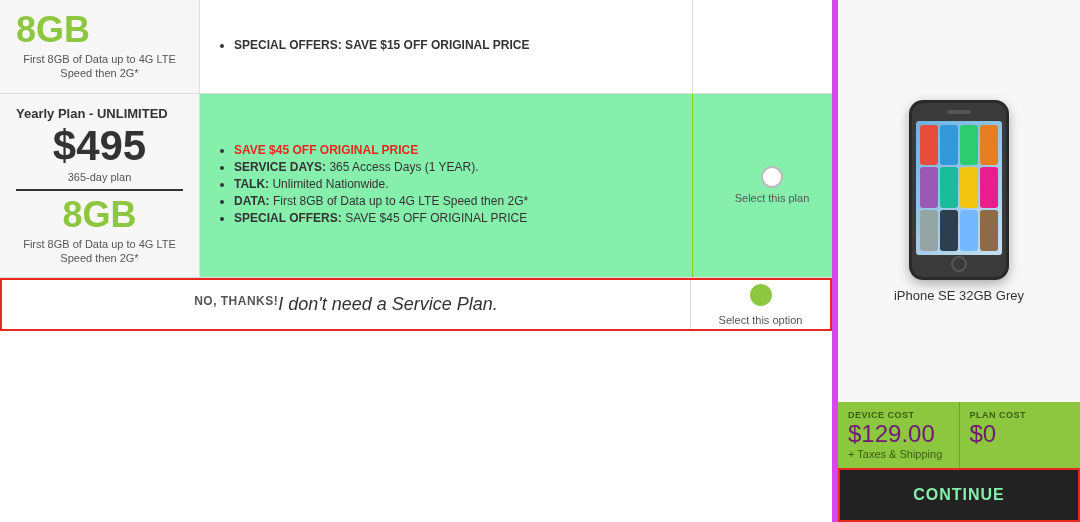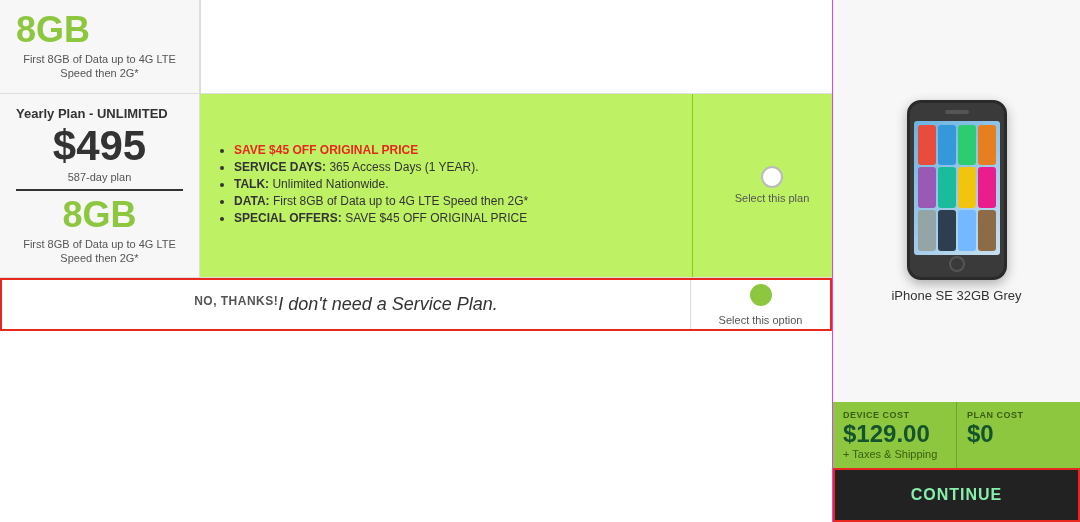--- a/index.html
+++ b/index.html
@@ -77,21 +77,21 @@
     .plan-select-block {
       width: 140px;
       display: flex;
       align-items: center;
       justify-content: center;
       border-left: 1px solid #ddd;
     }
 
     
     .yearly-plan-card {
-      background: #bef264;
+      background: #86efac;
       border-bottom: 1px solid #ddd;
       display: flex;
       align-items: stretch;
     }
 
     .yearly-price-block {
       width: 200px;
       padding: 12px 16px;
       border-right: 1px solid #ddd;
       background: #f7f7f7;
@@ -244,21 +244,21 @@
       border-left: 1px solid #ddd;
     }
 
     
     .right-panel {
       width: 248px;
       background: #f7f7f7;
       display: flex;
       flex-direction: column;
       align-items: center;
-      border-left: 1px solid #d946ef;
+      border-left: 6px solid #d946ef;
     }
 
     .phone-image-area {
       flex: 1;
       display: flex;
       flex-direction: column;
       align-items: center;
       justify-content: center;
       padding: 10px;
       width: 100%;
@@ -360,22 +360,22 @@
     .pricing-label {
       font-size: 9px;
       font-weight: bold;
       color: #3a5e10;
       text-transform: uppercase;
       letter-spacing: 0.5px;
     }
 
     .pricing-value {
       font-size: 24px;
-      font-weight: bold;
-      color: #14532d;
+      font-weight: normal;
+      color: #701a75;
     }
 
     .pricing-sub {
       font-size: 11px;
       color: #3a5e10;
     }
 
     .continue-btn {
       width: 100%;
       background: #222;
@@ -395,28 +395,33 @@
 
 <div class="left-panel">
 
   <div class="plan-card-top">
     <div class="plan-price-block">
       <div class="gb-label">
         <span>8</span><span style="color:#8dc63f">GB</span>
       </div>
       <div class="sub-text">First 8GB of Data up to 4G LTE Speed then 2G*</div>
     </div>
+    <div class="plan-details-block">
+      <ul>
+        <li><strong>SPECIAL OFFERS: SAVE $15 OFF ORIGINAL PRICE</strong></li>
+      </ul>
+    </div>
     <div class="plan-select-block"></div>
   </div>
 
   <div class="yearly-plan-card">
     <div class="yearly-price-block">
       <div class="plan-title">Yearly Plan - UNLIMITED</div>
       <div class="price">$495</div>
-      <div class="days-text">587-day plan</div>
+      <div class="days-text">365-day plan</div>
       <hr class="divider">
       <div class="gb-label">
         <span>8</span><span style="color:#8dc63f">GB</span>
       </div>
       <div class="sub-text">First 8GB of Data up to 4G LTE<br>Speed then 2G*</div>
     </div>
     <div class="yearly-details-block">
       <ul>
         <li><span class="save-text">SAVE $45 OFF ORIGINAL PRICE</span></li>
         <li><strong>SERVICE DAYS:</strong> <span>365 Access Days (1 YEAR).</span></li>

